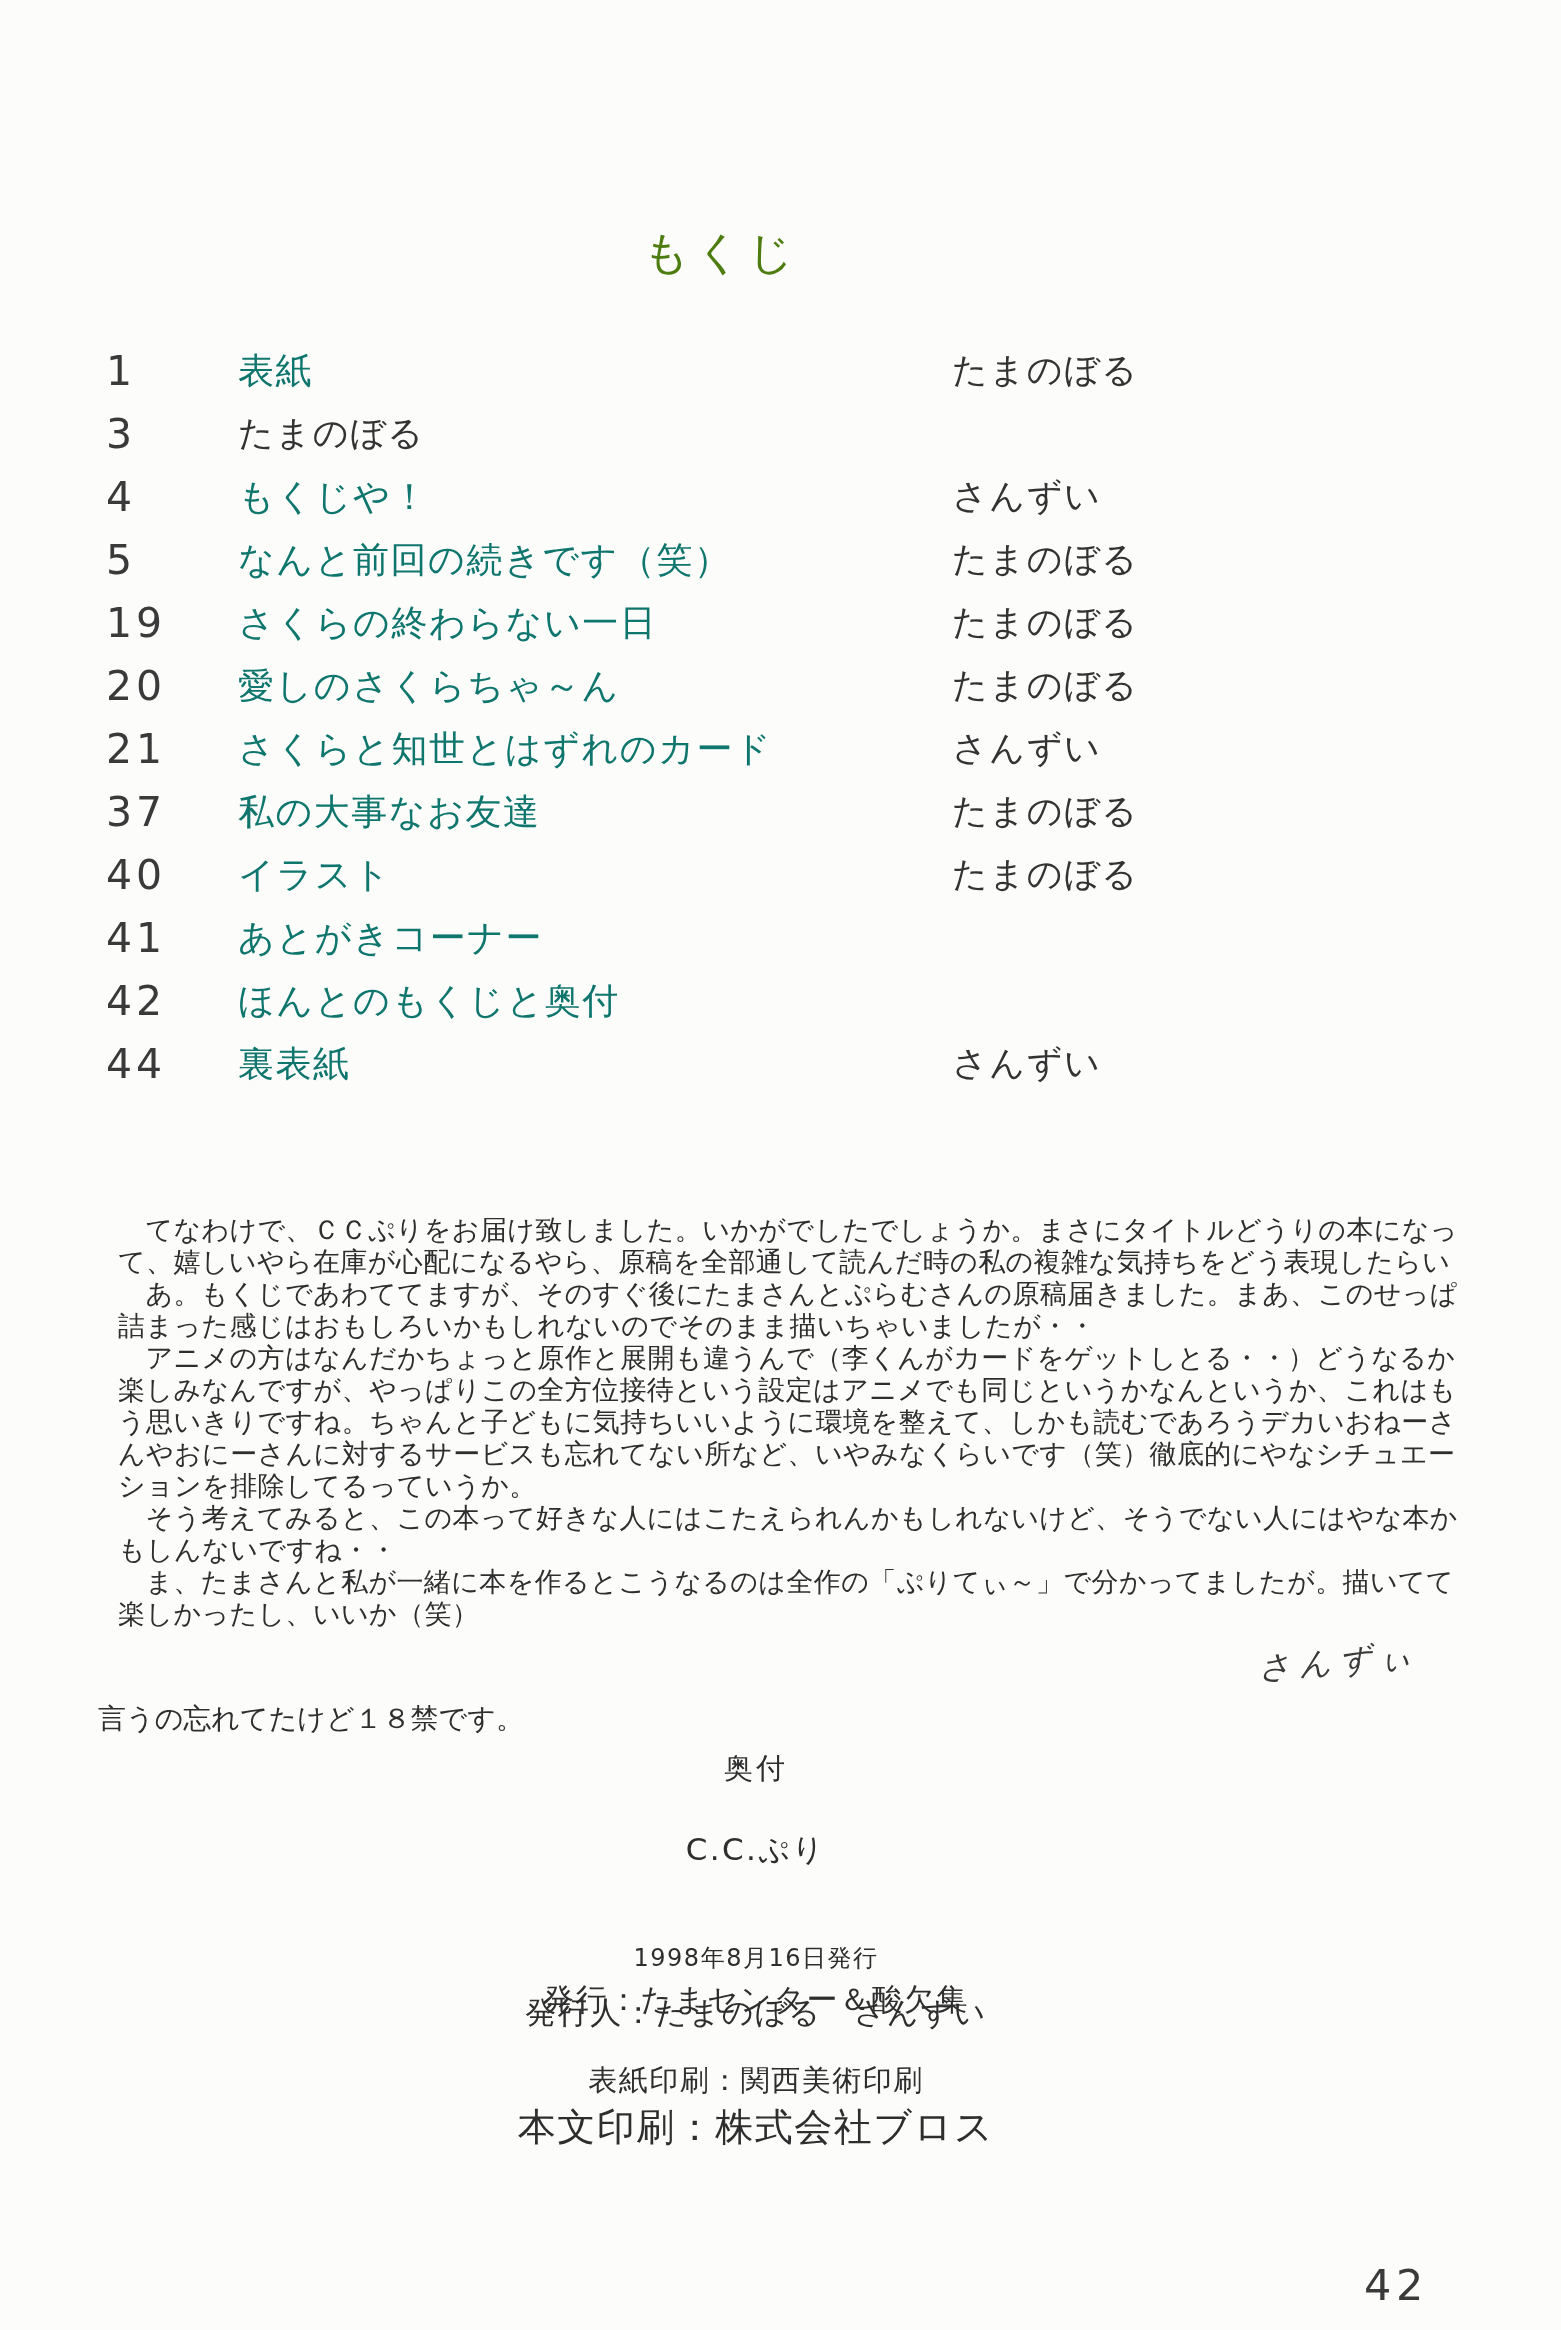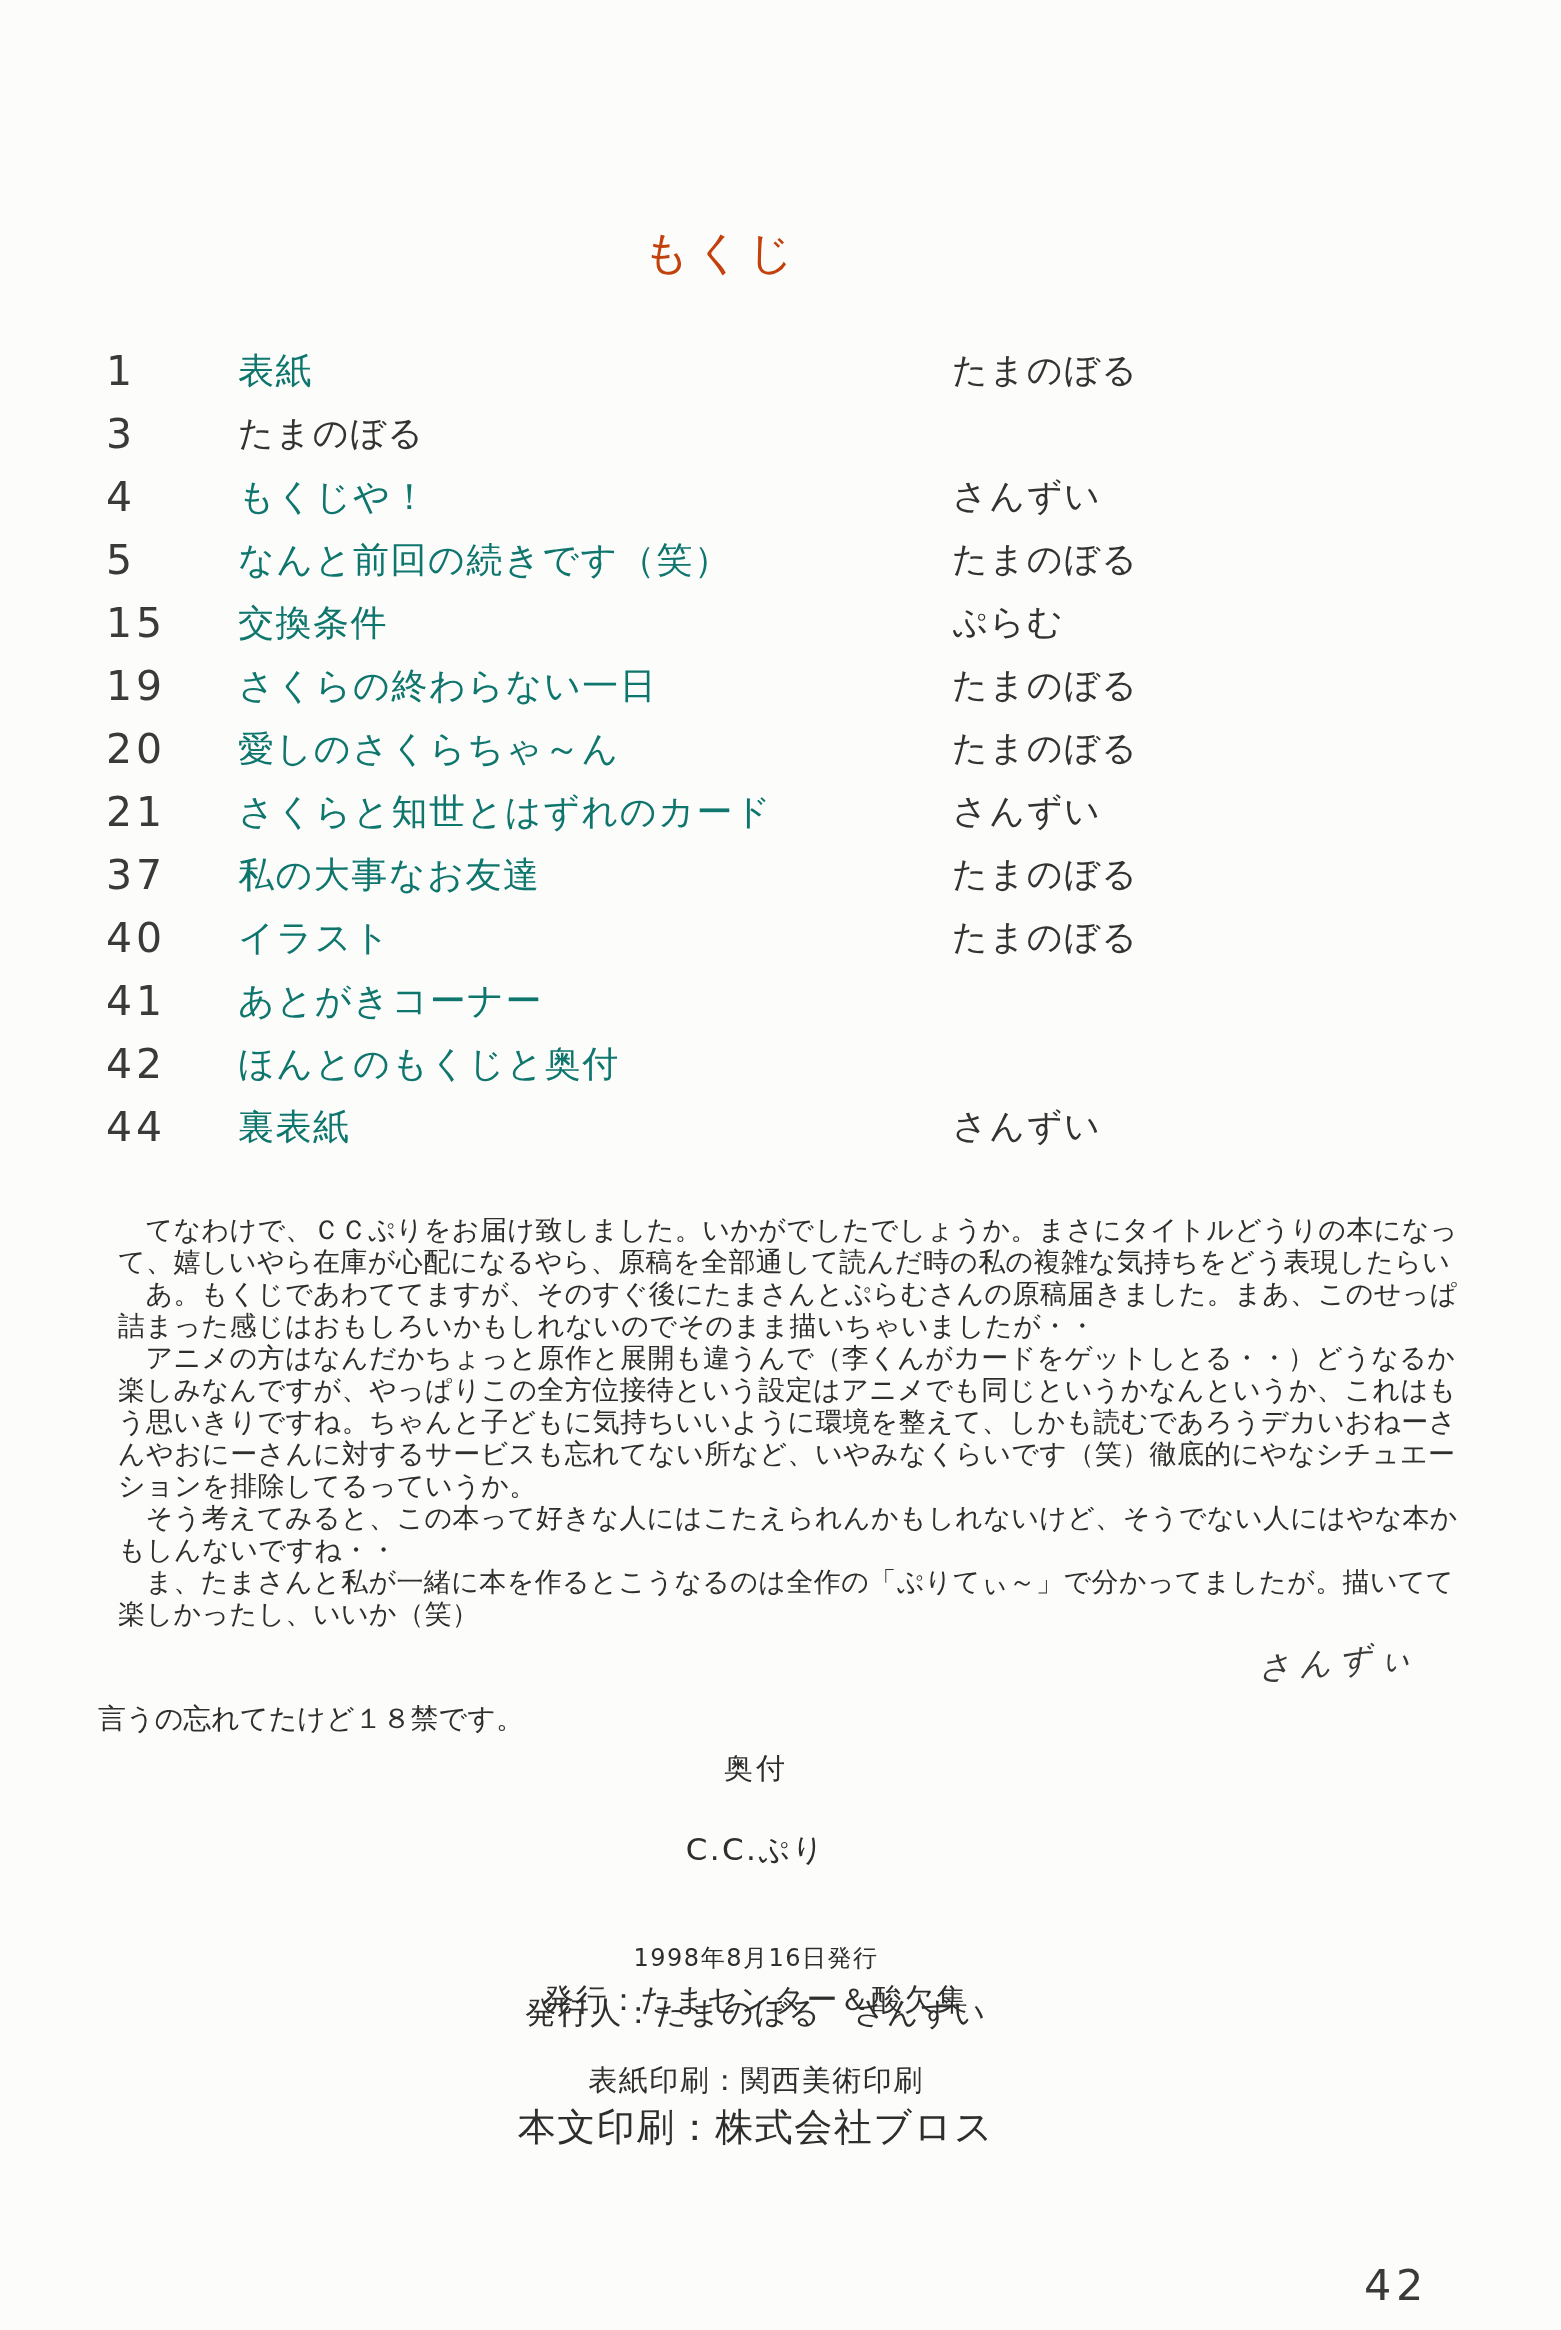--- a/index.html
+++ b/index.html
@@ -7,21 +7,21 @@
     position:relative;
     width:1561px;height:2330px;
     margin:0 auto;
     background:#fcfcfb;
     color:#2e2e2e;
     font-family:"DejaVu Sans","Liberation Sans",sans-serif;
     overflow:hidden;
   }
   .page-title{
     position:absolute;top:223px;left:0;width:1443px;
-    text-align:center;font-size:45px;letter-spacing:6.1px;color:#c2410c;
+    text-align:center;font-size:45px;letter-spacing:6.1px;color:#4d7c0f;
   }
   .toc{position:absolute;top:347px;left:106px;width:1389px;}
   .toc-row{display:flex;align-items:flex-start;height:63px;}
   .toc-num{width:132px;font-size:41px;letter-spacing:3.8px;color:#3a3a3a;}
   .toc-title{width:714px;font-size:36px;letter-spacing:1.5px;color:#0f766e;}
   .toc-author{flex:1;font-size:35px;letter-spacing:1.5px;color:#333;}
   .afterword{
     position:absolute;top:1214px;left:98px;width:1393px;
     font-size:27px;line-height:32px;letter-spacing:0.4px;color:#2e2e2e;
   }
@@ -64,25 +64,20 @@
     </div>
     <div class="toc-row">
       <span class="toc-num">4</span>
       <span class="toc-title">もくじや！</span>
       <span class="toc-author">さんずい</span>
     </div>
     <div class="toc-row">
       <span class="toc-num">5</span>
       <span class="toc-title">なんと前回の続きです（笑）</span>
       <span class="toc-author">たまのぼる</span>
-    </div>
-    <div class="toc-row">
-      <span class="toc-num">15</span>
-      <span class="toc-title">交換条件</span>
-      <span class="toc-author">ぷらむ</span>
     </div>
     <div class="toc-row">
       <span class="toc-num">19</span>
       <span class="toc-title">さくらの終わらない一日</span>
       <span class="toc-author">たまのぼる</span>
     </div>
     <div class="toc-row">
       <span class="toc-num">20</span>
       <span class="toc-title">愛しのさくらちゃ～ん</span>
       <span class="toc-author">たまのぼる</span>

